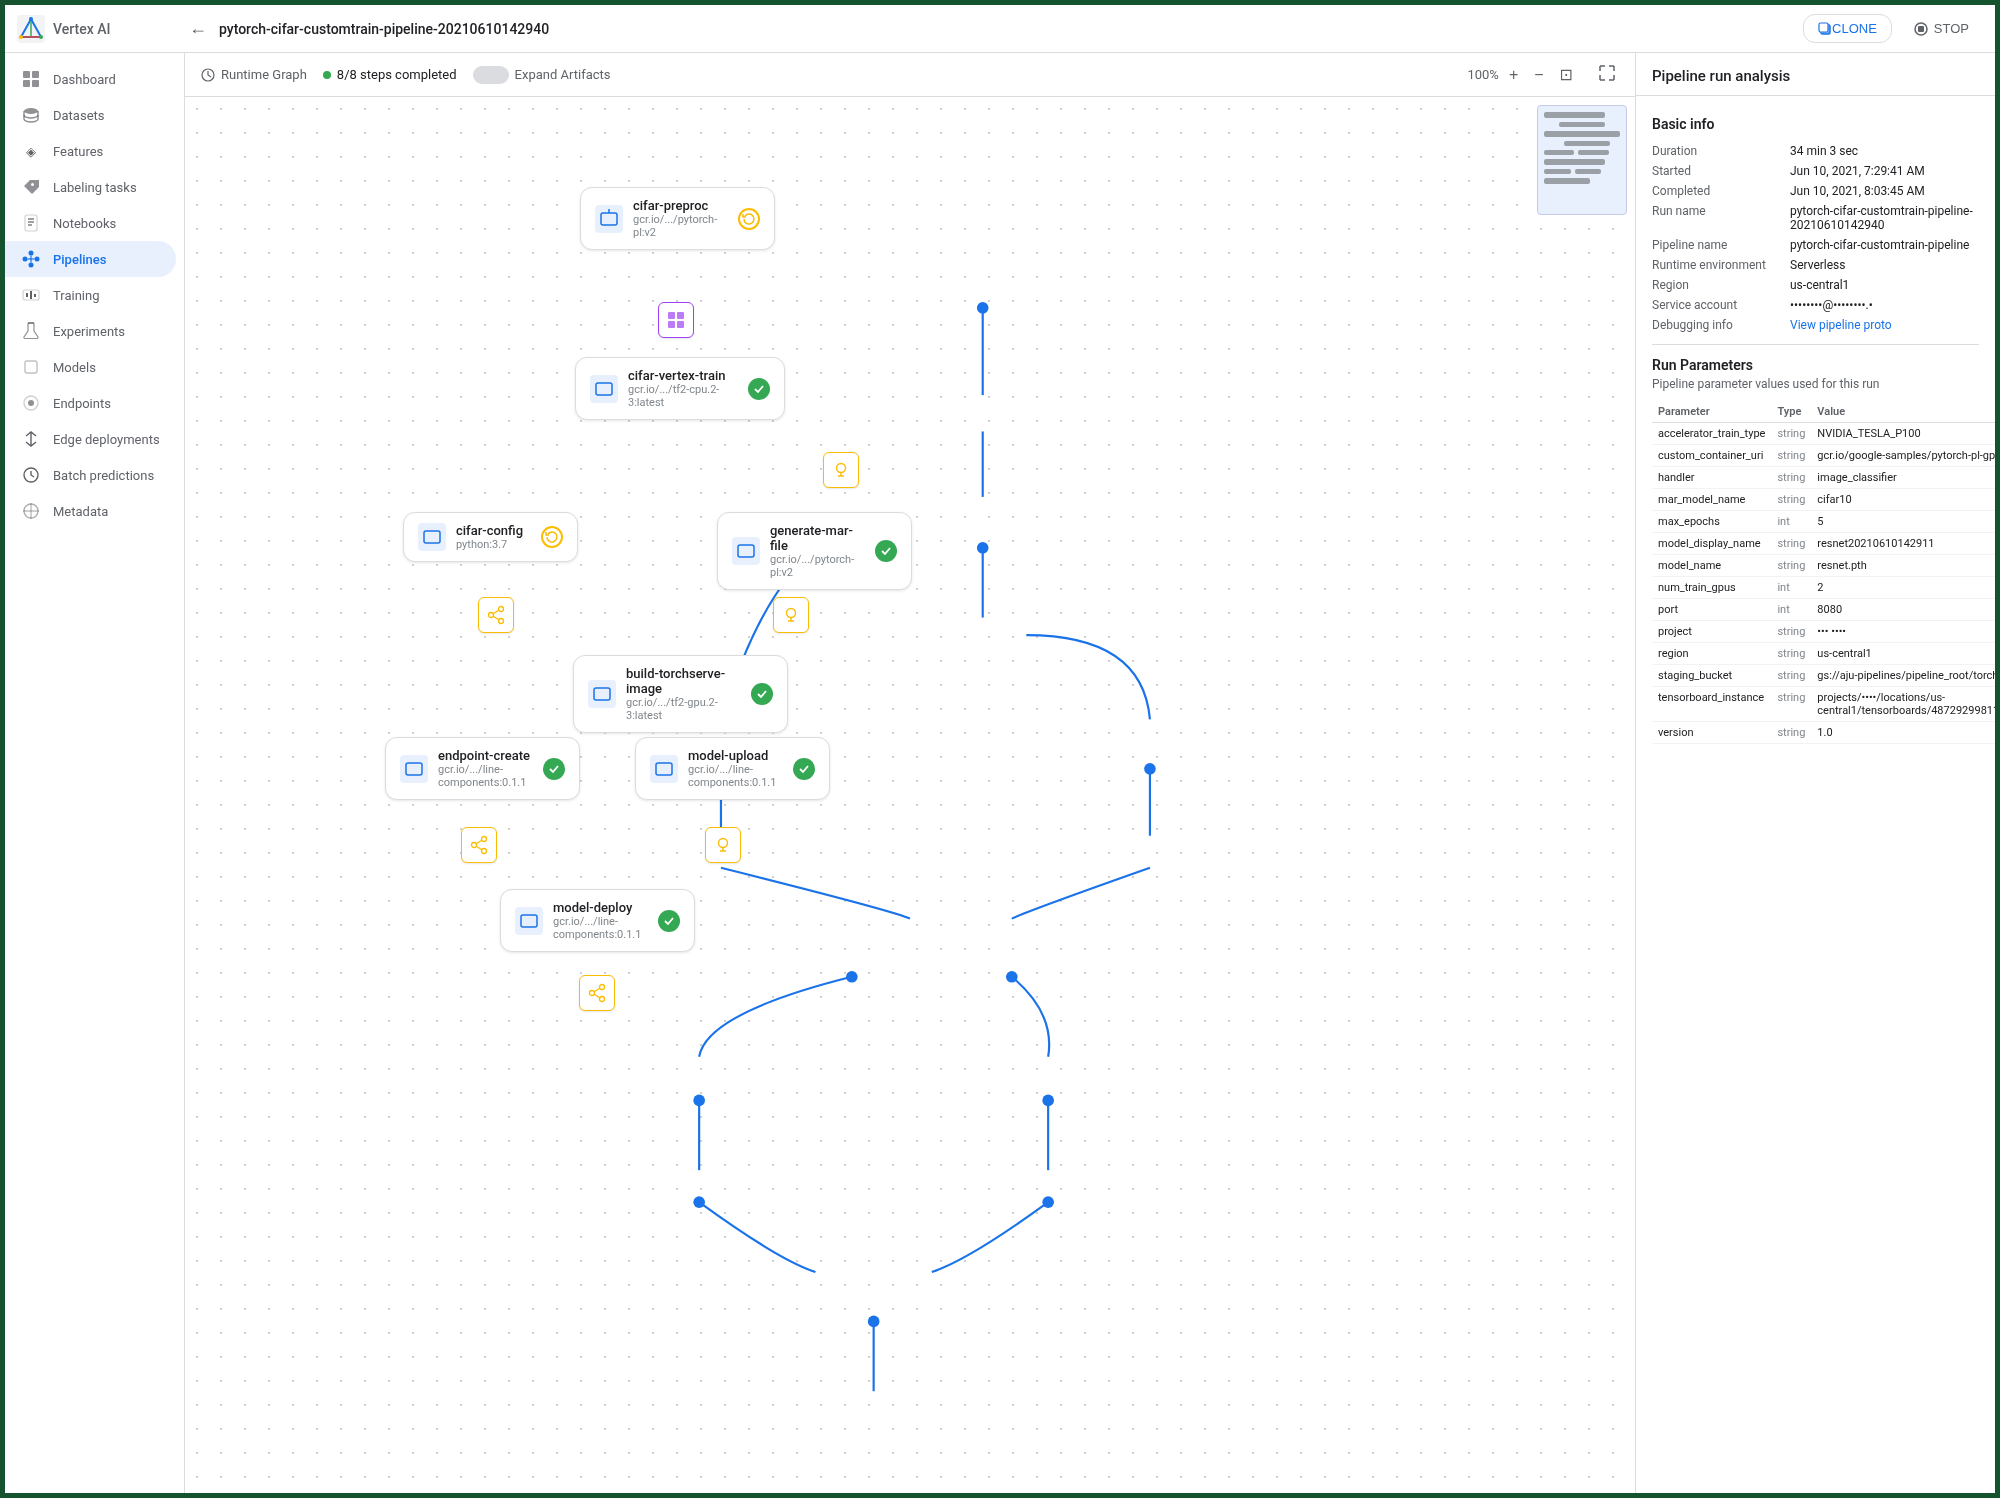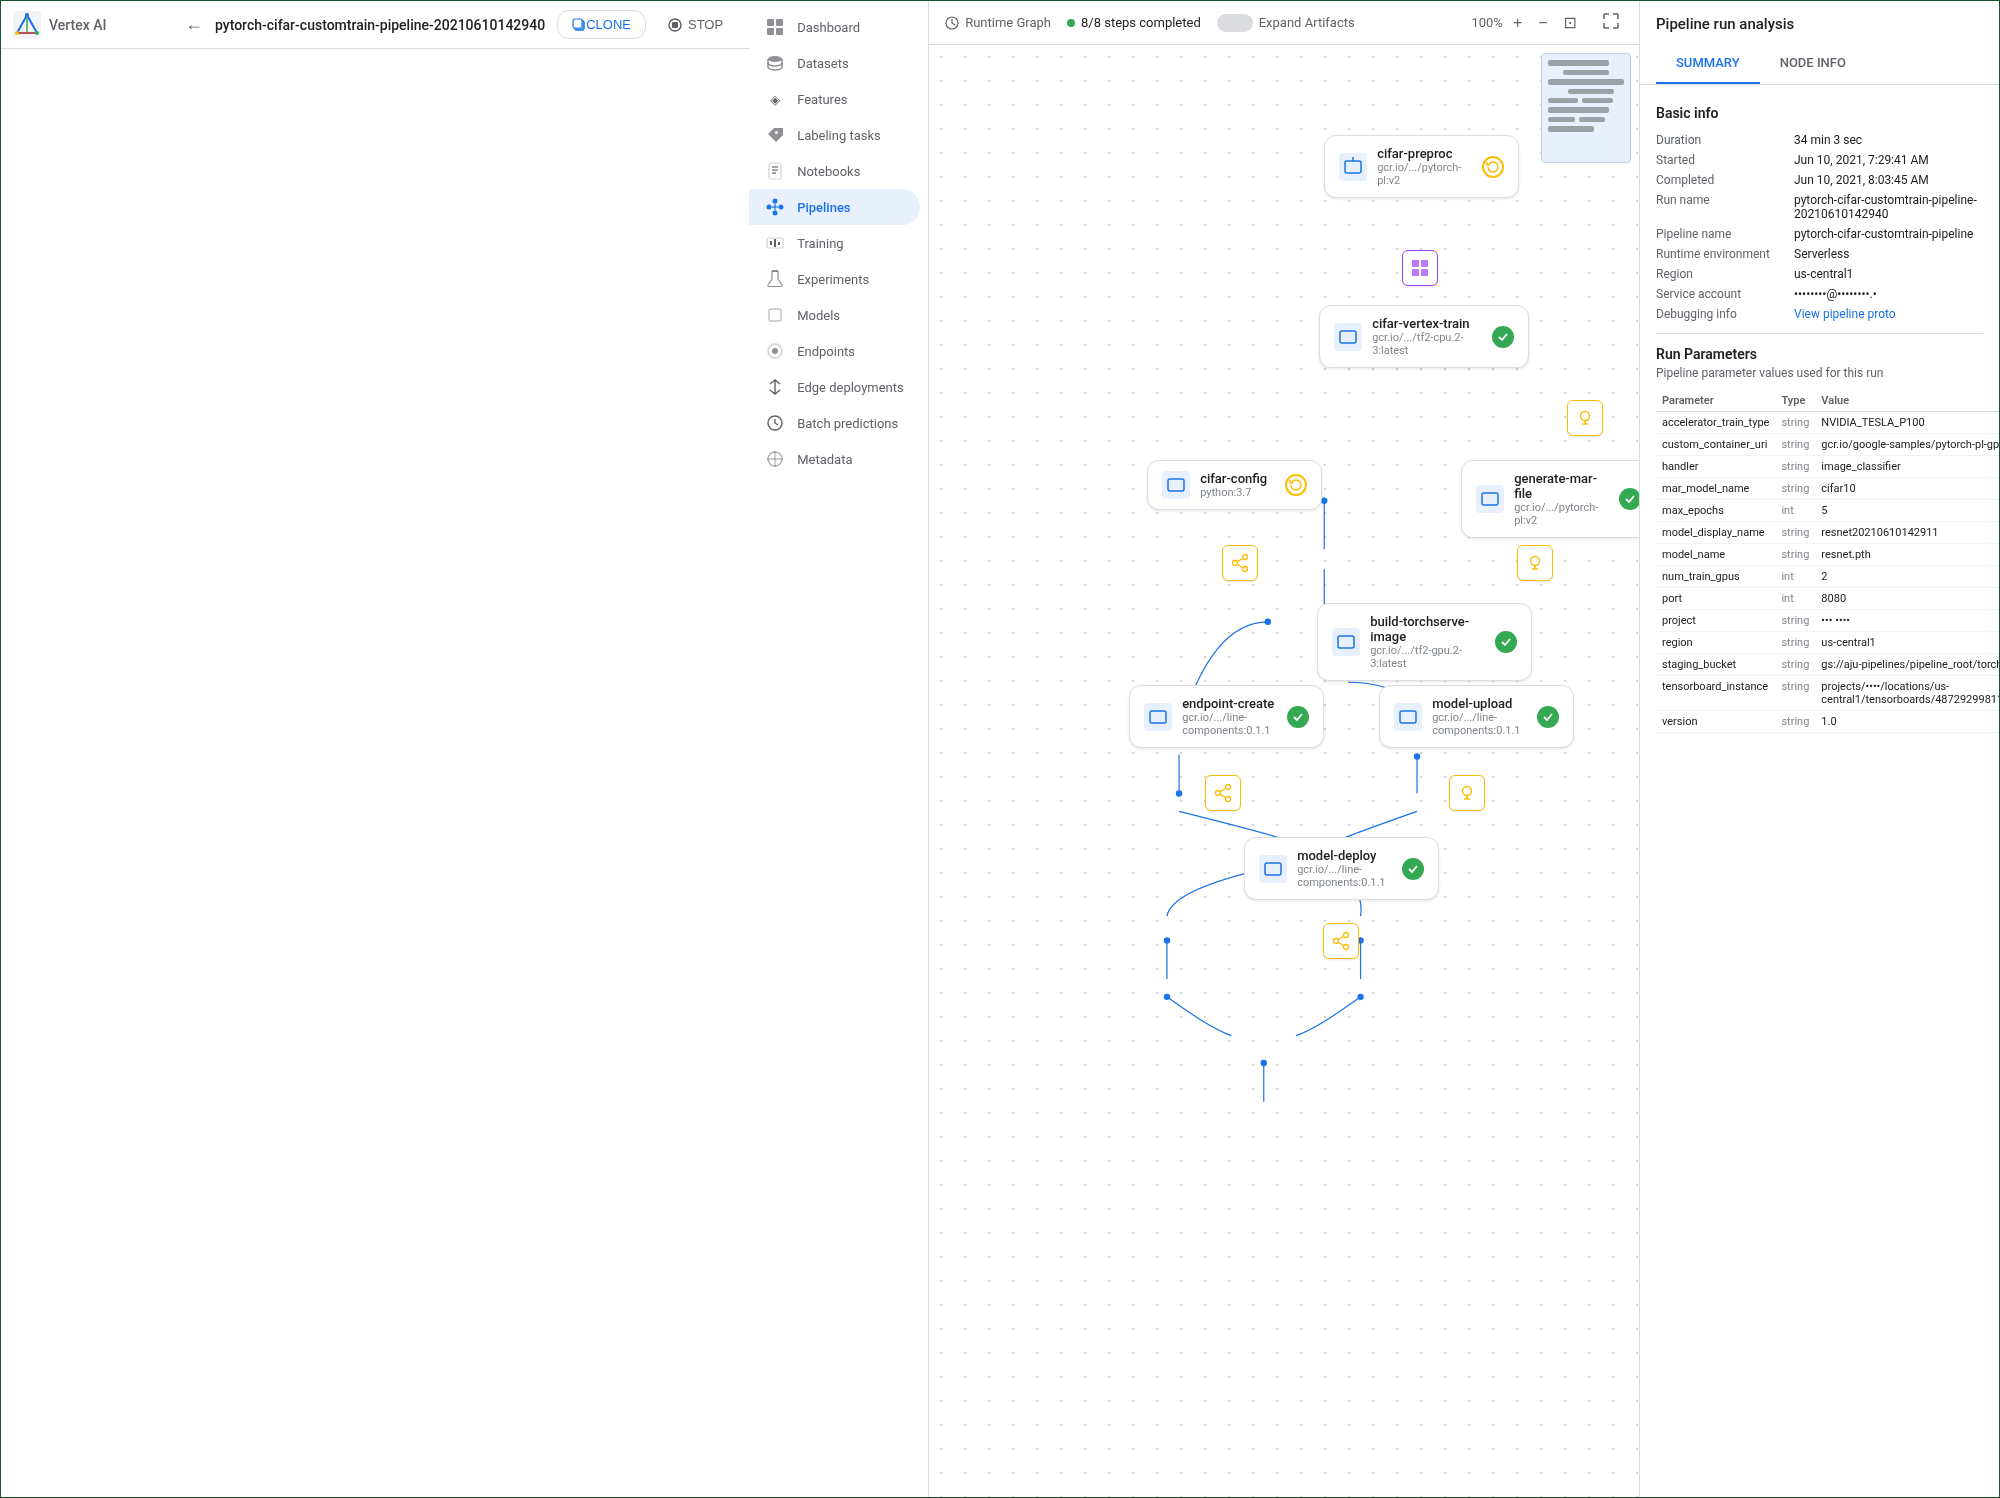--- a/index.html
+++ b/index.html
@@ -1,19 +1,19 @@
 <!DOCTYPE html>
 <html><head>
   <meta charset="utf-8">
   <style>
     * { box-sizing: border-box; margin: 0; padding: 0; }
     body { font-family: 'Google Sans', Roboto, Arial, sans-serif; font-size: 13px; background: #f8f9fa; color: #202124; overflow: hidden; }
 
     
-    .app-container { display: flex; height: 100vh; width: 100%; border: 1px solid #14532d; background: #fff; }
+    .app-container { display: flex; flex-direction: column; height: 100vh; width: 100%; border: 5px solid #14532d; background: #fff; }
     .top-bar { display: flex; align-items: center; height: 48px; background: #fff; border-bottom: 1px solid #dadce0; padding: 0 12px; gap: 12px; flex-shrink: 0; }
     .main-area { display: flex; flex: 1; overflow: hidden; }
 
     
     .sidebar { width: 180px; background: #fff; border-right: 1px solid #dadce0; flex-shrink: 0; overflow-y: auto; padding: 8px 0; }
     .sidebar-item { display: flex; align-items: center; gap: 12px; padding: 8px 16px; cursor: pointer; border-radius: 0 24px 24px 0; margin-right: 8px; color: #5f6368; font-size: 13px; }
     .sidebar-item.active { background: #e8f0fe; color: #1a73e8; font-weight: 500; }
     .sidebar-icon { width: 20px; height: 20px; display: flex; align-items: center; justify-content: center; flex-shrink: 0; }
 
     
@@ -557,24 +557,20 @@
               <div style="background:#9aa0a6;height:5px;border-radius:2px;width:35%;"></div>
             </div>
             <div class="thumb-bar short"></div>
           </div>
         </div>
       </div>
 
       <div class="right-panel">
         <div style="padding:14px 16px 0;border-bottom:1px solid #dadce0;">
           <h2 style="font-size:15px;font-weight:500;color:#202124;margin-bottom:10px;">Pipeline run analysis</h2>
-          <div class="panel-tabs" style="border:none;">
-            <div class="panel-tab active">SUMMARY</div>
-            <div class="panel-tab">NODE INFO</div>
-          </div>
         </div>
         <div class="panel-content">
           <div class="section-title">Basic info</div>
           <div class="info-grid">
             <span class="info-label">Duration</span>
             <span class="info-value">34 min 3 sec</span>
 
             <span class="info-label">Started</span>
             <span class="info-value">Jun 10, 2021, 7:29:41 AM</span>
 

